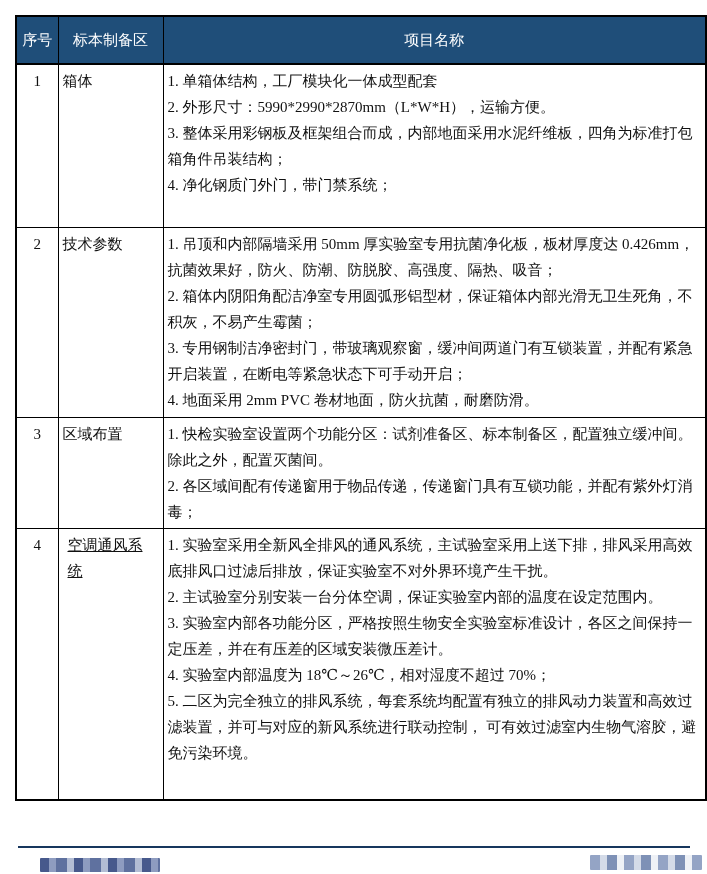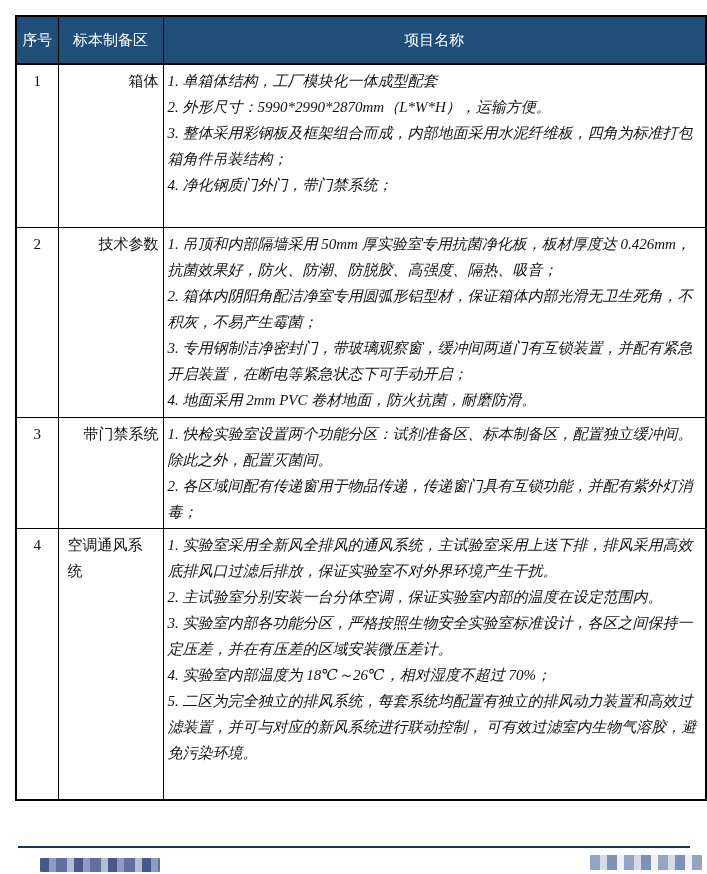--- a/index.html
+++ b/index.html
@@ -51,33 +51,33 @@
     font-size: 15px;
     line-height: 26px;
     padding: 3px 4px;
     overflow: hidden;
   }
   td.no {
     text-align: center;
     font-family: "Liberation Serif", "DejaVu Serif", serif;
   }
   td.name {
-    text-align: right;
+    text-align: left;
   }
   td.name.wrapleft {
     text-align: left;
     padding-left: 9px;
     padding-right: 9px;
+    text-decoration: underline;
   }
   td.params {
     padding-left: 7px;
     padding-right: 8px;
     white-space: pre-line;
     text-align: left;
-    font-style: italic;
   }
   tr.r1 { height: 163px; }
   tr.r2 { height: 190px; }
   tr.r3 { height: 105px; }
   tr.r4 { height: 272px; }
 
   .footer-rule {
     position: absolute;
     left: 18px;
     top: 846px;
@@ -138,21 +138,21 @@
       <tr class="r2">
         <td class="no">2</td>
         <td class="name">技术参数</td>
         <td class="params">1. 吊顶和内部隔墙采用 50mm 厚实验室专用抗菌净化板，板材厚度达 0.426mm，抗菌效果好，防火、防潮、防脱胶、高强度、隔热、吸音；
 2. 箱体内阴阳角配洁净室专用圆弧形铝型材，保证箱体内部光滑无卫生死角，不积灰，不易产生霉菌；
 3. 专用钢制洁净密封门，带玻璃观察窗，缓冲间两道门有互锁装置，并配有紧急开启装置，在断电等紧急状态下可手动开启；
 4. 地面采用 2mm PVC 卷材地面，防火抗菌，耐磨防滑。</td>
       </tr>
       <tr class="r3">
         <td class="no">3</td>
-        <td class="name">带门禁系统</td>
+        <td class="name">区域布置</td>
         <td class="params">1. 快检实验室设置两个功能分区：试剂准备区、标本制备区，配置独立缓冲间。除此之外，配置灭菌间。
 2. 各区域间配有传递窗用于物品传递，传递窗门具有互锁功能，并配有紫外灯消毒；</td>
       </tr>
       <tr class="r4">
         <td class="no">4</td>
         <td class="name wrapleft">空调通风系统</td>
         <td class="params">1. 实验室采用全新风全排风的通风系统，主试验室采用上送下排，排风采用高效底排风口过滤后排放，保证实验室不对外界环境产生干扰。
 2. 主试验室分别安装一台分体空调，保证实验室内部的温度在设定范围内。
 3. 实验室内部各功能分区，严格按照生物安全实验室标准设计，各区之间保持一定压差，并在有压差的区域安装微压差计。
 4. 实验室内部温度为 18℃～26℃，相对湿度不超过 70%；

